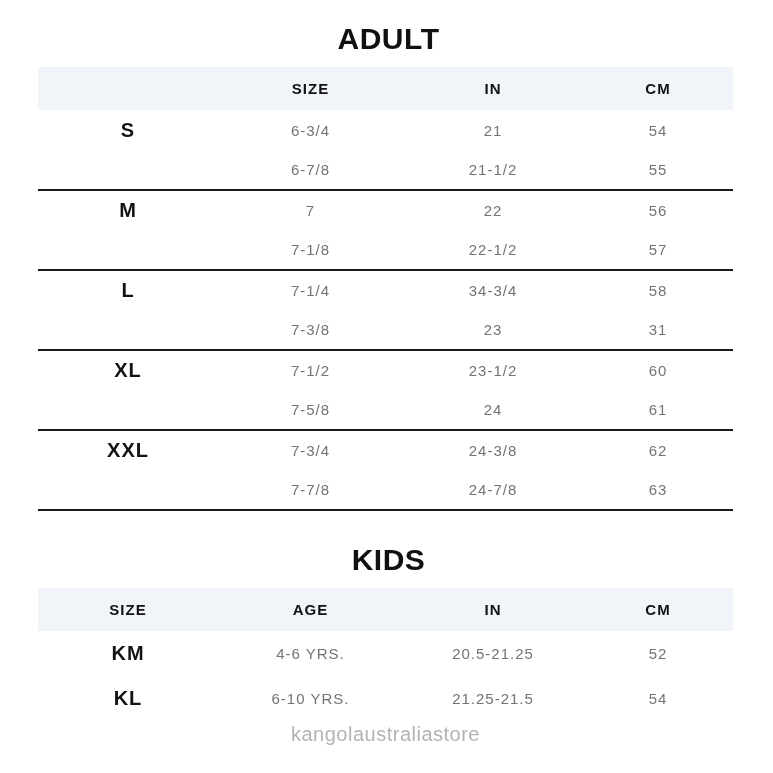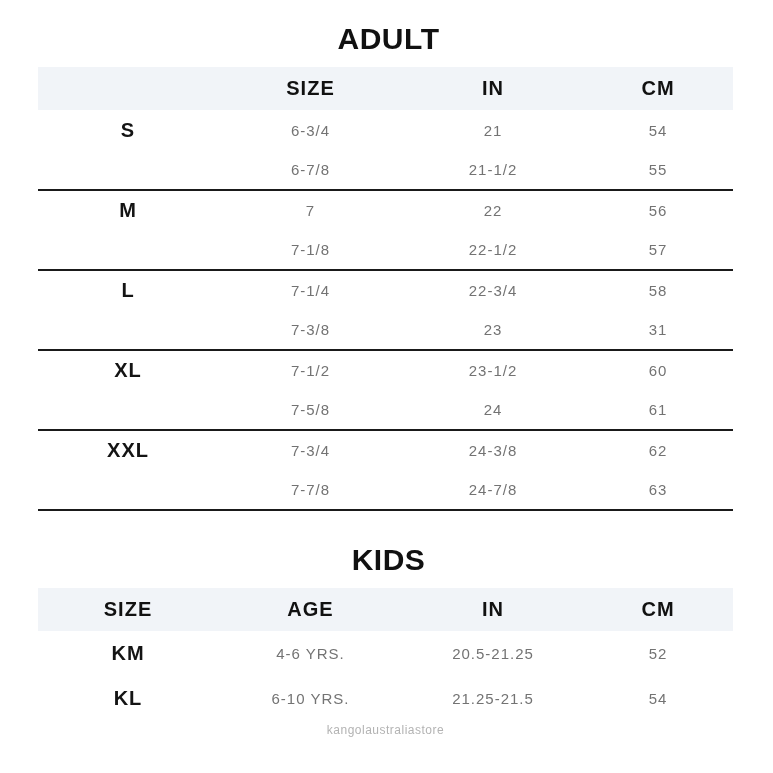--- a/index.html
+++ b/index.html
@@ -33,21 +33,21 @@
   }
   col.c1 { width: 180px; }
   col.c2 { width: 185px; }
   col.c3 { width: 180px; }
   col.c4 { width: 150px; }
   thead tr {
     background: #f1f4f8;
     height: 43px;
   }
   th {
-    font-size: 20px;
+    font-size: 15px;
     font-weight: 800;
     color: #111111;
     letter-spacing: 1px;
     text-align: center;
     padding: 0;
   }
   td {
     height: 40px;
     text-align: center;
     vertical-align: middle;
@@ -63,21 +63,21 @@
     color: #141414;
     letter-spacing: 1px;
   }
   tbody.size-group > tr:last-child > td {
     border-bottom: 2.5px solid #1a1a1a;
   }
   table.kids-table td { height: 45px; }
   .watermark {
     width: 695px;
     text-align: center;
-    font-size: 12px;
+    font-size: 20px;
     color: #b3b3b3;
     letter-spacing: 0.5px;
     margin-top: 2px;
   }
 </style>
 </head>
 <body>
 
 <div class="page">
 
@@ -123,21 +123,21 @@
         <td class="row-label"></td>
         <td>7-1/8</td>
         <td>22-1/2</td>
         <td>57</td>
       </tr>
     </tbody>
     <tbody class="size-group">
       <tr>
         <td class="row-label">L</td>
         <td>7-1/4</td>
-        <td>22-3/4</td>
+        <td>34-3/4</td>
         <td>58</td>
       </tr>
       <tr>
         <td class="row-label"></td>
         <td>7-3/8</td>
         <td>23</td>
         <td>31</td>
       </tr>
     </tbody>
     <tbody class="size-group">

